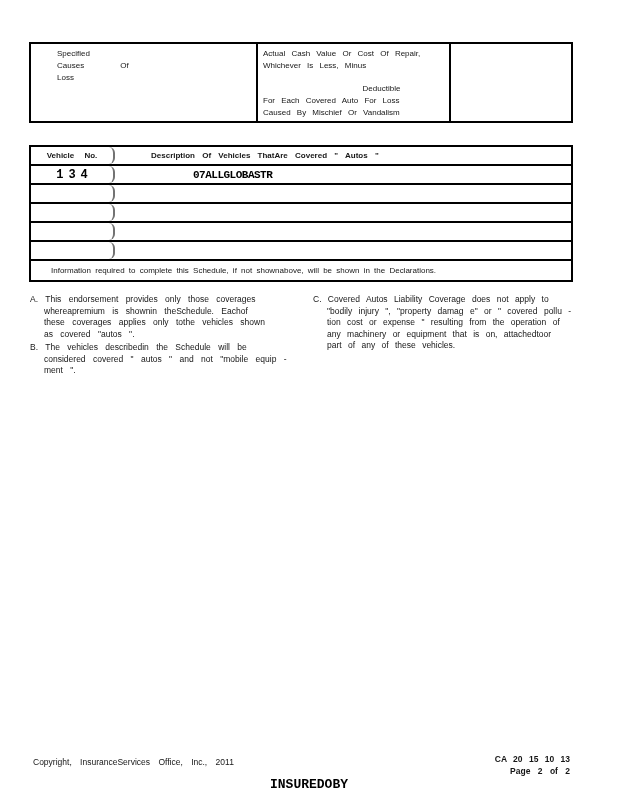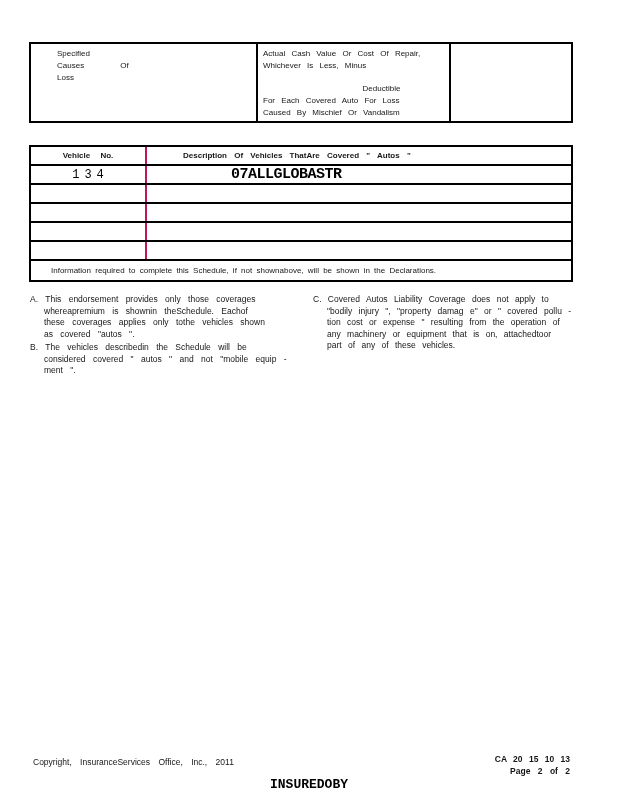--- a/index.html
+++ b/index.html
@@ -19,30 +19,30 @@
   .t1c3 { flex:1; }
 
   
   .t2 {
     position:absolute; left:29px; top:145px; width:544px;
     border:2px solid #000; box-sizing:border-box;
   }
   .t2row { display:flex; height:19px; box-sizing:border-box; border-bottom:2px solid #000; }
   .t2row:last-child { border-bottom:none; }
   .c1 {
-    width:116px; box-sizing:border-box; border-right:2px solid #be185d;
-    display:flex; align-items:center; justify-content:center;
+    width:84px; box-sizing:border-box; border-right:2px solid #737373;
+    display:flex; align-items:center; justify-content:center;border-radius:6px;
   }
   .c2 { flex:1; display:flex; align-items:center; }
   .hdr  { font-size:8px; font-weight:bold; word-spacing:8px; white-space:pre; }
   .hdr2 { font-size:8px; font-weight:bold; word-spacing:5px; white-space:pre; padding-left:36px;border-radius:7px; }
-  .vno  { font-family:"Liberation Mono","DejaVu Sans Mono",monospace; font-weight:normal;
+  .vno  { font-family:"Liberation Mono","DejaVu Sans Mono",monospace; font-weight:bold;
           font-size:12px; letter-spacing:5px; color:#000; padding-left:5px; }
   .desc { font-family:"Liberation Mono","DejaVu Sans Mono",monospace; font-weight:bold;
-          font-size:15px; letter-spacing:-0.5px; color:#000; padding-left:84px; }
+          font-size:11px; letter-spacing:-0.5px; color:#000; padding-left:38px;margin-left:40px; }
   .noterow { height:19px; display:flex; align-items:center; padding-left:20px;
              font-size:8px; word-spacing:2px; white-space:pre; }
 
   
   .para {
     position:absolute; font-size:8.5px; line-height:11.6px; white-space:pre-wrap;
     word-spacing:5px; padding-left:14px; text-indent:-14px;
   }
   .pa { left:30px;  top:294px; width:280px; }
   .pb { left:30px;  top:342px; width:280px; }

